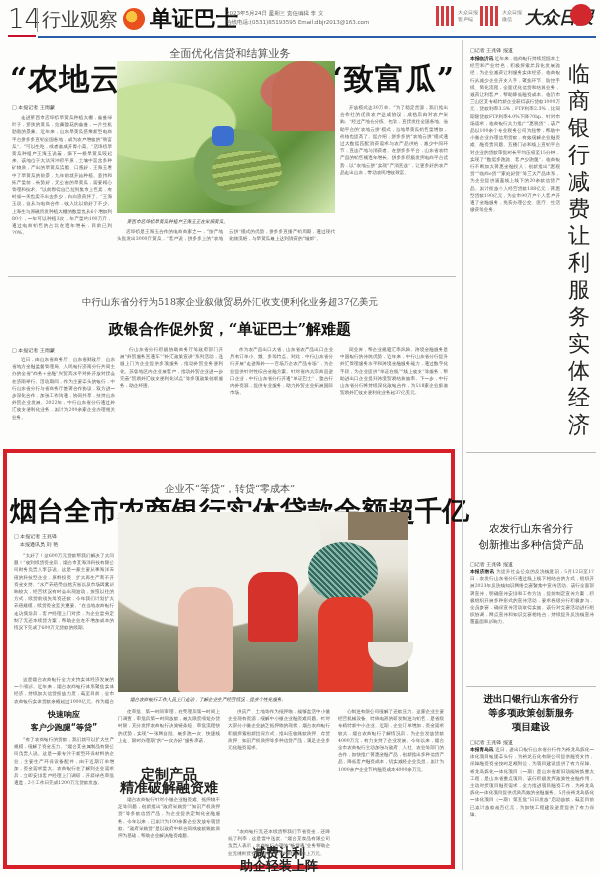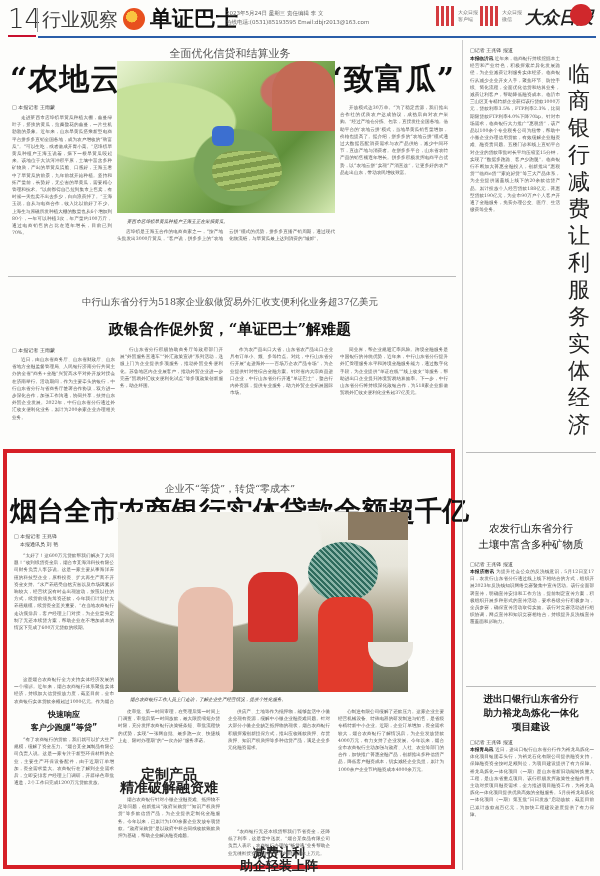--- a/index.html
+++ b/index.html
@@ -149,31 +149,31 @@
 <div class="abs byline colr" style="top:46px;width:92px">□记者  王兆锋  报道</div>
 <div class="abs col colr" style="top:55px;width:90px;height:385px;text-indent:0">
   <b style="color:#222">本报临沂讯</b>
   <span>近年来，临商银行持续挖掘本土经营和产业特色，积极探索差异化发展路径，为企业减费让利服务实体经济。临商银行从减少企业开支入手，聚焦环节、防控手续、简化流程，全面优化信贷和结算业务，减费让利客户，帮助降低融资成本。临沂市三山区某专精特新企业获得该行贷款1000万元，贷款利率3.5%，FTP利率2.3%，比同期限贷款FTP利率4.0%下降70bp。针对市场需求，临商银行大力推广“惠税贷”，该产品以100余个专业税务公司为纽带，帮助中小微企业办理信用贷款，有效缓解企业融资难、融资贵问题。五楼门诊和线上直销平台对企业的贷款审批时长平均压缩至15分钟，实现了“数据多跑路、客户少跑腿”。临商银行不断加大普惠金融投入，创新推出“惠税贷”“临商e贷”“家庭好贷”等三大产品体系，为企业提供涵盖线上线下的20余款信贷产品。累计投放个人经营贷款188亿元，普惠型贷款190亿元，为全市90万户个人客户开通了金融服务，免费办理公交、医疗、生活缴费等业务。</span>
 </div>
 <div class="abs vtitle">临商银行减费让利服务实体经济</div>
 
 <div class="abs rule" style="left:466px;top:452px;width:130px"></div>
 <div class="abs subhead" style="left:466px;top:520px;width:130px;font-size:10.5px;line-height:16px;font-weight:normal;color:#222">
   <div>农发行山东省分行</div>
-  <div>土壤中富含多种矿物质</div>
+  <div>创新推出多种信贷产品</div>
 </div>
 <div class="abs byline colr" style="top:560px;width:120px">□记者  王兆锋  报道</div>
 <div class="abs col" style="left:470px;top:568px;width:124px;height:108px;text-indent:0">
   <b style="color:#222">本报济南讯</b>
   <span>为提升社会公众的反洗钱意识，5月12日至17日，农发行山东省分行通过线上线下相结合的方式，组织开展2023年反洗钱知识网络竞赛暨集中宣传活动。该行全面部署宣传，明确宣传安排和工作方法，提前制定宣传方案，积极组织开展多种形式的宣传活动，要求各级分行积极参与，全员参赛，确保宣传活动取得实效。该行对竞赛活动进行组织协调，网点宣传和知识竞赛相结合，持续提升反洗钱宣传覆盖面和影响力。</span>
 </div>
 
 <div class="abs rule" style="left:466px;top:686px;width:130px"></div>
 <div class="abs subhead" style="left:466px;top:692px;width:130px;font-size:9.5px;line-height:14px">
   <div>进出口银行山东省分行</div>
-  <div>助力裕龙岛炼化一体化</div>
+  <div>等多项政策创新服务</div>
   <div>项目建设</div>
 </div>
 <div class="abs byline colr" style="top:738px;width:120px">□记者  王兆锋  报道</div>
 <div class="abs col" style="left:470px;top:746px;width:124px;height:124px;text-indent:0">
   <b style="color:#222">本报青岛讯</b>
   <span>近日，进出口银行山东省分行作为裕龙岛炼化一体化项目银团牵头行，为裕龙石化有限公司提供融资支持，保障融资资金按时足额到位，为项目建设提供了有力保障。裕龙岛炼化一体化项目（一期）是山东省新旧动能转换重大工程，是山东省重点项目。该行积极发挥政策性金融作用，主动对接项目融资需求，全力推进项目融资工作，为裕龙岛炼化一体化项目提供优质高效的金融服务。5月份裕龙岛炼化一体化项目（一期）第五批“日日发放”启动放款，截至目前已累计放款超百亿元，为加快工程建设进度提供了有力保障。</span>
 </div>
 
 </body></html>

